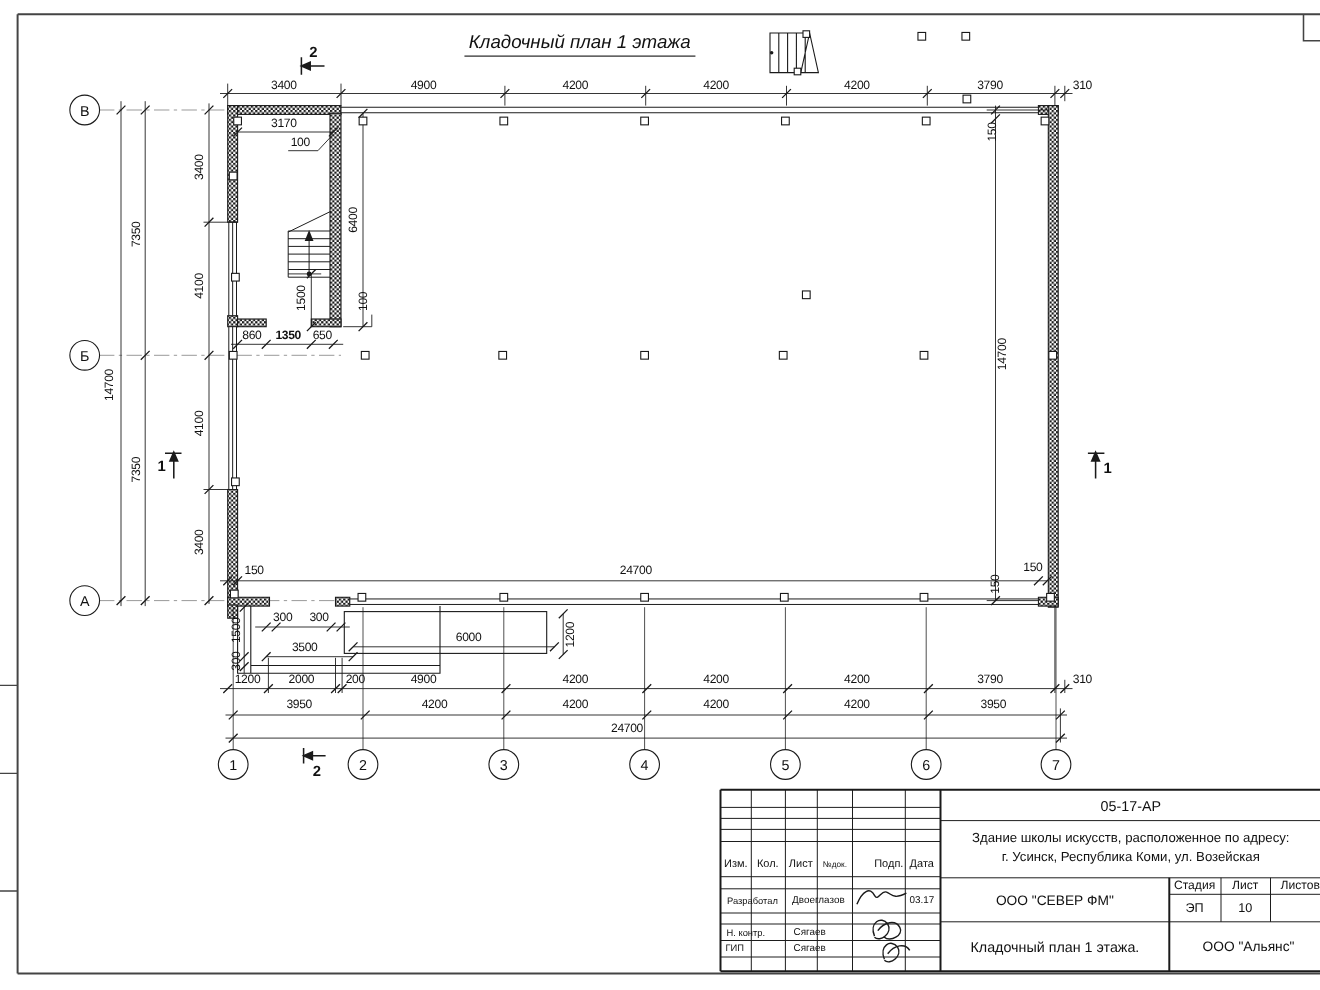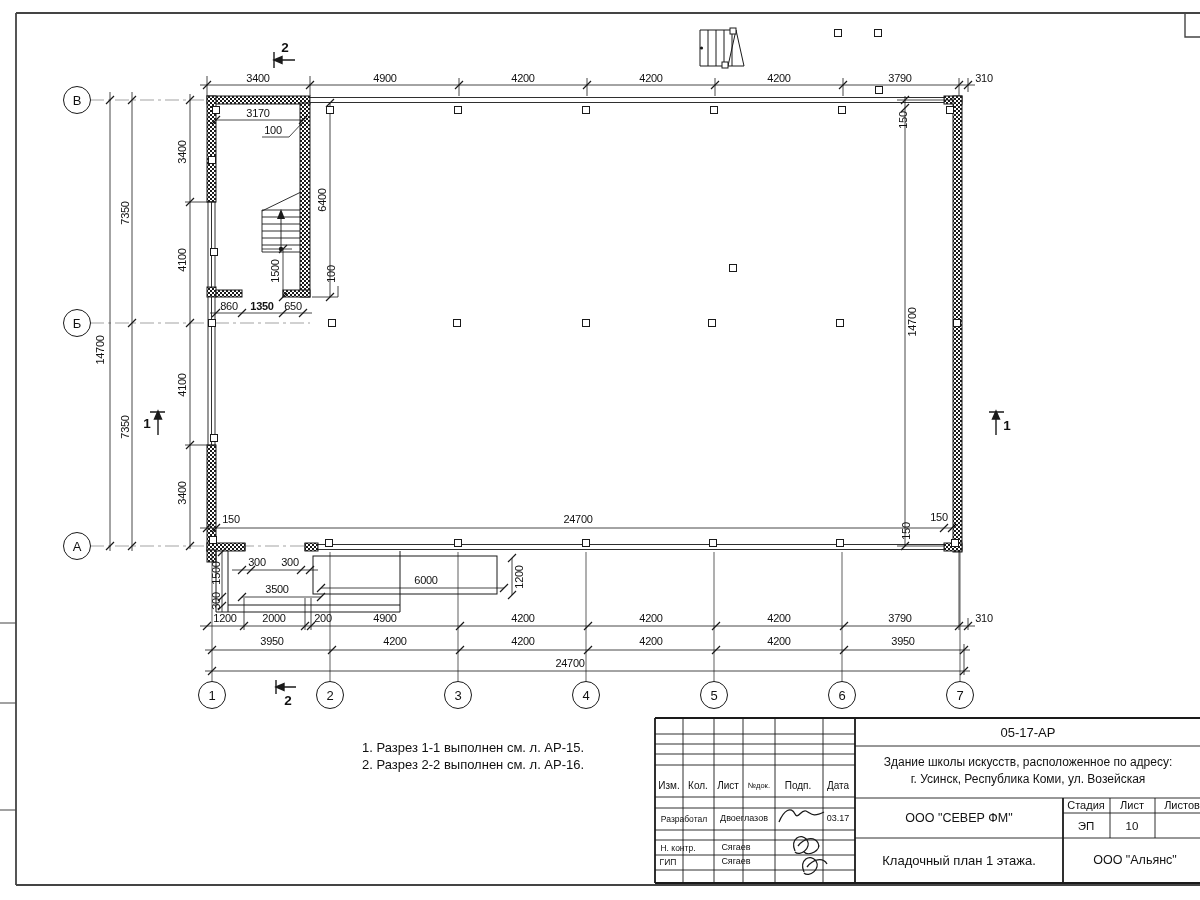--- a/index.html
+++ b/index.html
@@ -171,25 +171,22 @@
                M1110 798 V838 M1155 798 V838 M1063 813 H1200" stroke-width="0.9"></path>
     </g>
 
     <g stroke="#1a1a1a" stroke-width="1.3" fill="none">
       <path d="M779 822 C784 810 791 806 795 814 C798 820 801 809 806 811 C811 813 812 818 824 812"></path>
       <path d="M795 851 C790 839 801 832 807 840 C812 848 800 857 795 852 M798 846 C804 838 814 836 818 843 C822 850 809 857 804 852"></path>
       <path d="M804 872 C799 860 810 853 816 861 C821 869 809 878 804 873 M807 867 C813 859 823 857 827 864"></path>
     </g>
   </svg>
 
-
-  <div id="notes">
-    <div>1. Разрез 1-1 выполнен см. л. АР-15.</div>
-    <div>2. Разрез 2-2 выполнен см. л. АР-16.</div>
-  </div>
+  <div id="sheet-title">Кладочный план 1 этажа</div>
+
 
   <div id="dim-layer">
       <div class="dim" style="left: 258px; top: 78px;">3400</div>
       <div class="dim" style="left: 385px; top: 78px;">4900</div>
       <div class="dim" style="left: 523px; top: 78px;">4200</div>
       <div class="dim" style="left: 651px; top: 78px;">4200</div>
       <div class="dim" style="left: 779px; top: 78px;">4200</div>
       <div class="dim" style="left: 900px; top: 78px;">3790</div>
       <div class="dim" style="left: 984px; top: 78px;">310</div>
       <div class="dim rot" style="left: 100px; top: 350px;">14700</div>
@@ -254,21 +251,21 @@
       <div class="bubble" style="left: 960px; top: 695px;">7</div>
     </div>
 
   <div class="tb ctr" style="left:1028px;top:733px;font-size:13px;">05-17-АР</div>
   <div class="tb ctr" style="left:1028px;top:762px;font-size:12px;">Здание школы искусств, расположенное по адресу:</div>
   <div class="tb ctr" style="left:1028px;top:779px;font-size:12px;">г. Усинск, Республика Коми, ул. Возейская</div>
   <div class="tb ctr" style="left:669px;top:786px;font-size:10px;">Изм.</div>
   <div class="tb ctr" style="left:698px;top:786px;font-size:10px;">Кол.</div>
   <div class="tb ctr" style="left:728px;top:786px;font-size:10px;">Лист</div>
   <div class="tb ctr" style="left:759px;top:786px;font-size:7.5px;">№док.</div>
-  <div class="tb ctr" style="left:798px;top:786px;font-size:10px;">Подп.</div>
+  <div class="tb ctr" style="left:798px;top:786px;font-size:10px;padding-left:20px;">Подп.</div>
   <div class="tb ctr" style="left:838px;top:786px;font-size:10px;">Дата</div>
   <div class="tb ctr" style="left:684px;top:819px;font-size:8.5px;">Разработал</div>
   <div class="tb ctr" style="left:744px;top:819px;font-size:9px;">Двоеглазов</div>
   <div class="tb ctr" style="left:838px;top:819px;font-size:9px;">03.17</div>
   <div class="tb ctr" style="left:678px;top:848px;font-size:8.5px;">Н. контр.</div>
   <div class="tb ctr" style="left:736px;top:848px;font-size:9px;">Сягаев</div>
   <div class="tb ctr" style="left:668px;top:862px;font-size:8.5px;">ГИП</div>
   <div class="tb ctr" style="left:736px;top:862px;font-size:9px;">Сягаев</div>
   <div class="tb ctr" style="left:959px;top:819px;font-size:12.5px;">ООО "СЕВЕР ФМ"</div>
   <div class="tb ctr" style="left:959px;top:861px;font-size:13px;">Кладочный план 1 этажа.</div>

